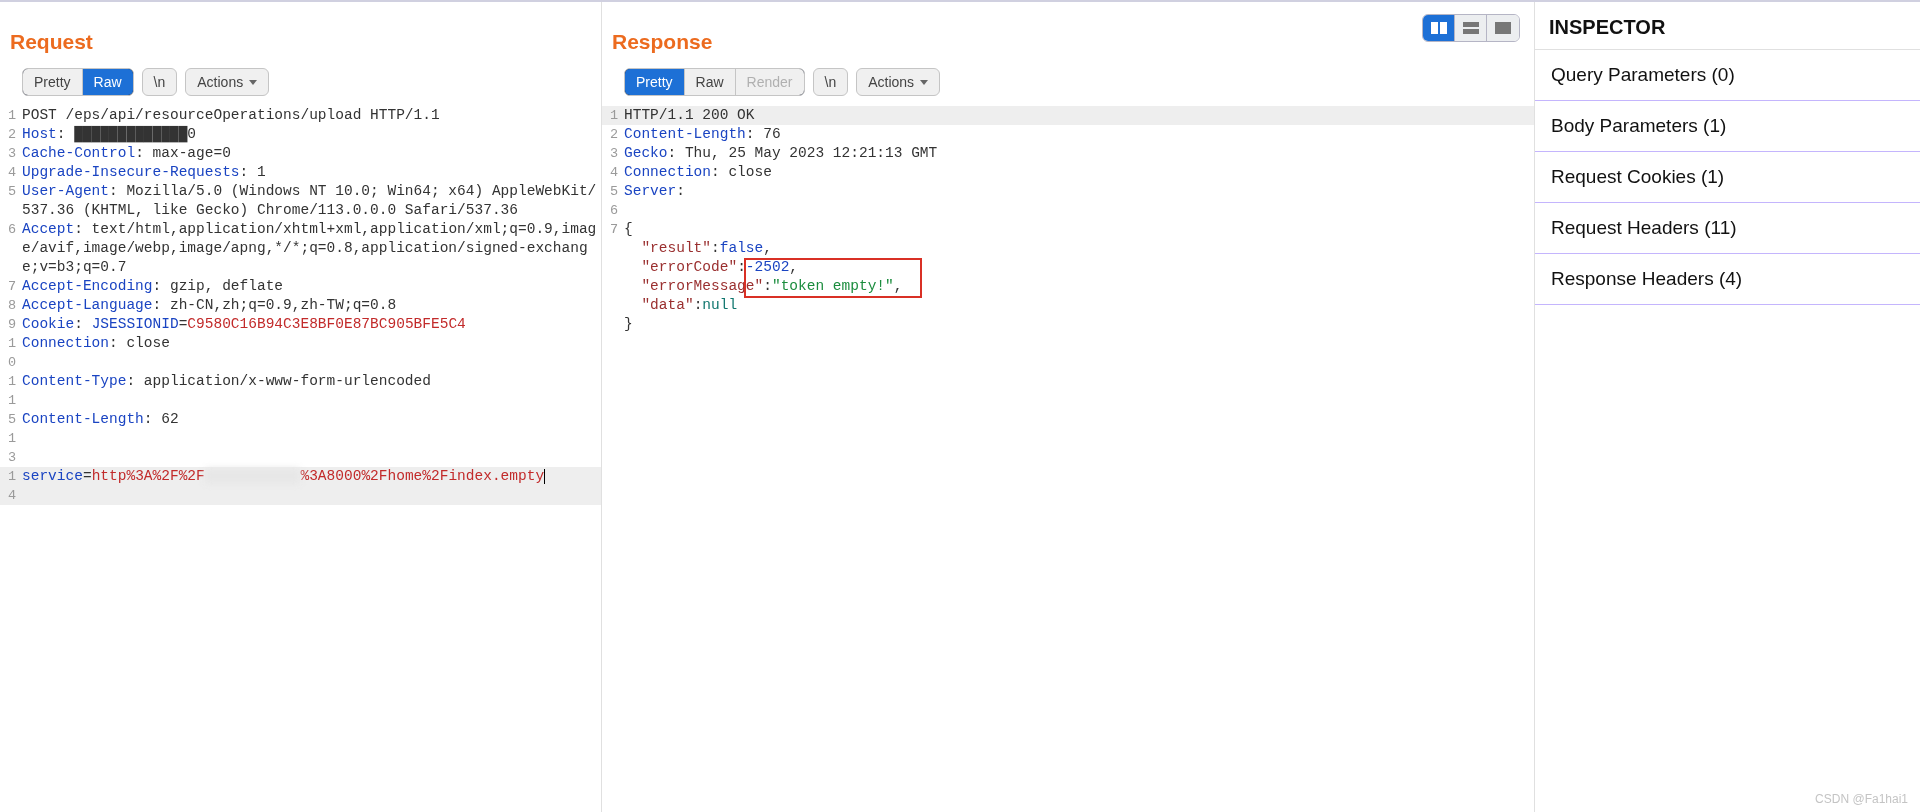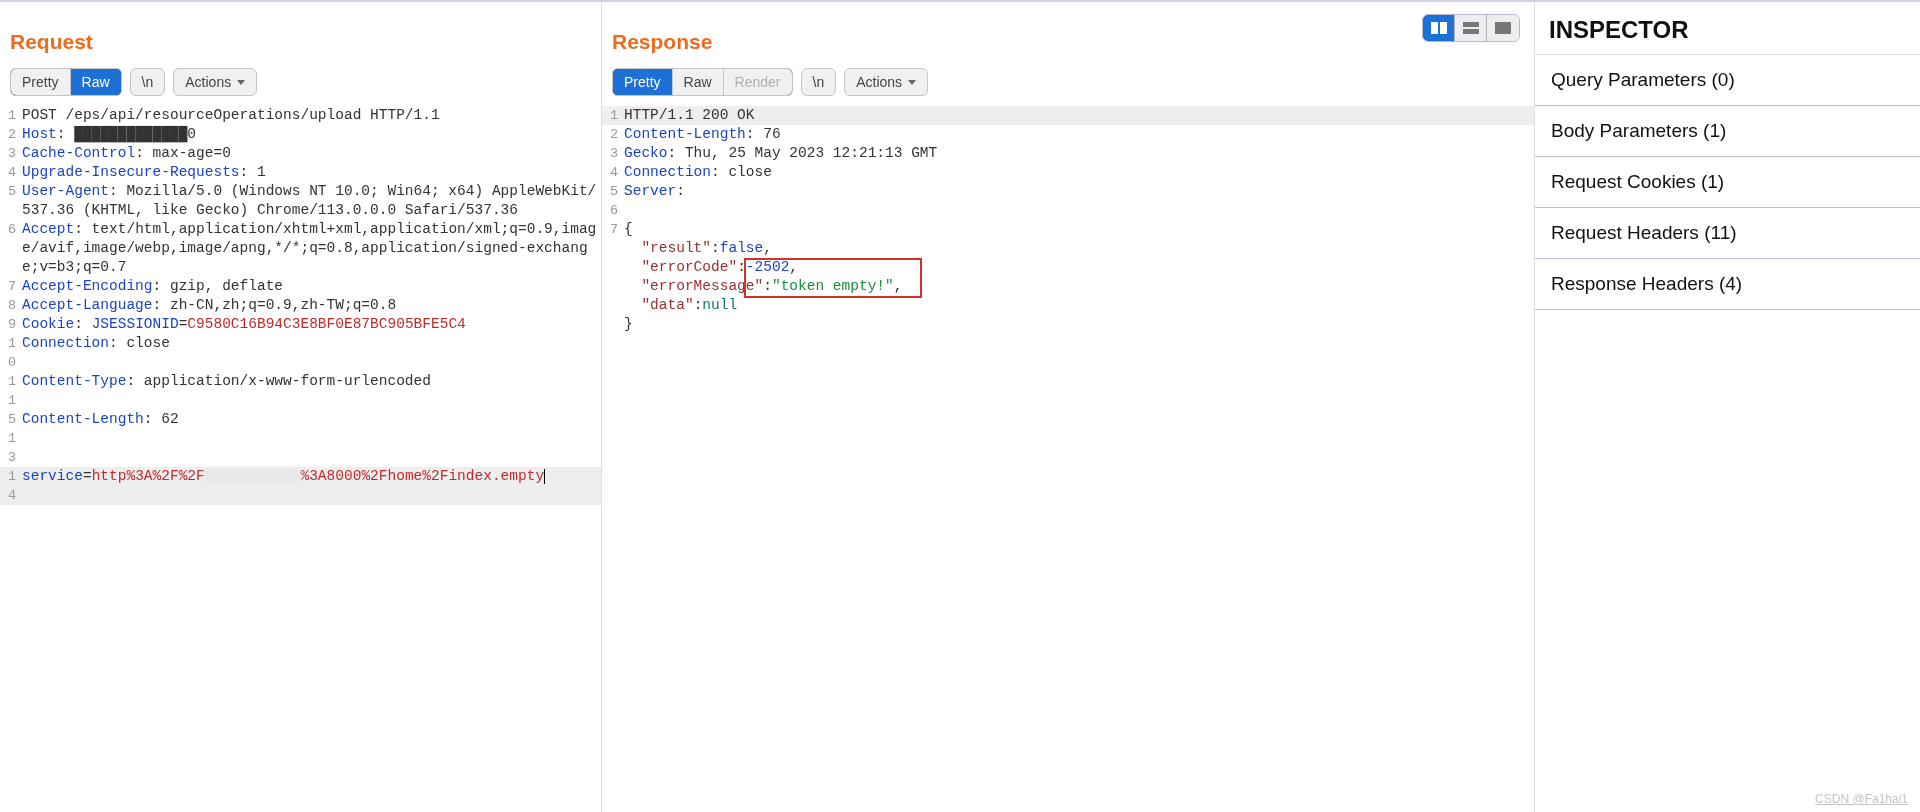--- a/index.html
+++ b/index.html
@@ -30,39 +30,40 @@
     align-items: center;
     justify-content: space-between;
     margin-top: 14px;
   }
   .pane-title {
     font-size: 21px;
     font-weight: 700;
     color: #ec6b1f;
   }
   .inspector-title {
-    font-size: 24px;
+    font-size: 20px;
     font-weight: 800;
     color: #111;
     padding: 14px 14px 10px 14px;
     border-bottom: 1px solid #e0e0e0;
   }
 
   .toolbar {
     display: flex;
     align-items: center;
     gap: 8px;
     padding: 4px 10px 8px 10px;
   }
   .btn-group {
     display: inline-flex;
     border: 1px solid #c5c5c5;
     border-radius: 6px;
     overflow: hidden;
     background: #0f172a;
+    margin-left: 12px;
   }
   .btn-group .btn {
     padding: 5px 11px;
     font-size: 14px;
     background: #f0f0f0;
     border: none;
     border-right: 1px solid #c5c5c5;
     cursor: pointer;
     color: #444;
   }
@@ -177,21 +178,20 @@
     color: #111;
     cursor: pointer;
   }
 
   .watermark {
     position: fixed;
     right: 12px;
     bottom: 6px;
     font-size: 12px;
     color: #c4c4c4;
-    text-decoration: underline;
   }
 </style>
 </head>
 <body>
 
 <div class="pane pane-request">
   <div class="pane-header">
     <div class="pane-title">Request</div>
   </div>
   <div class="toolbar">

